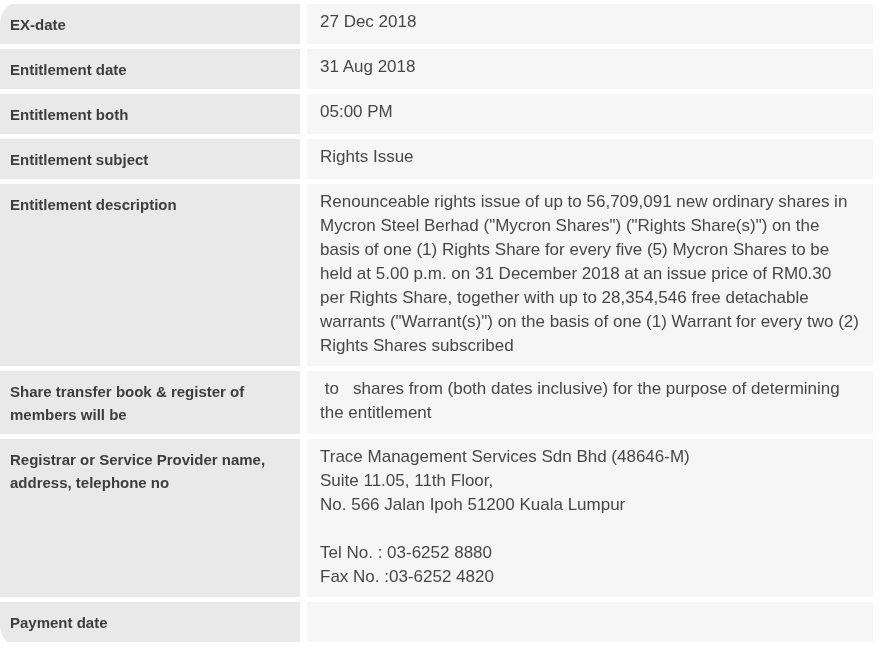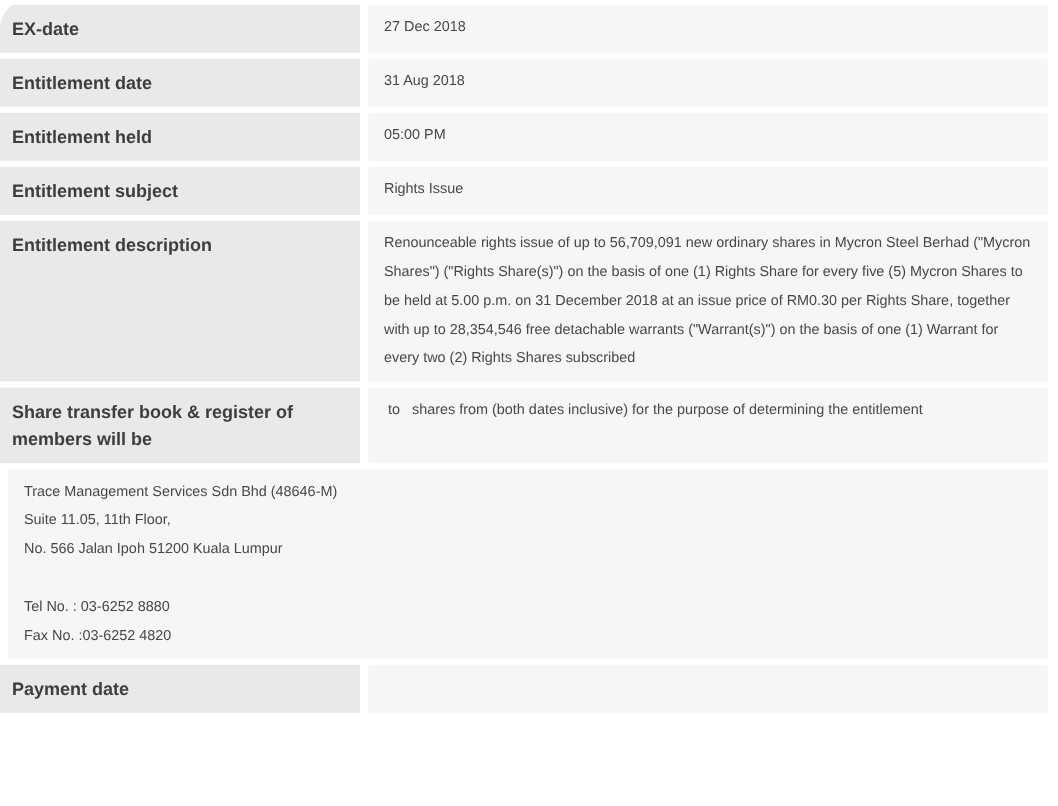--- a/index.html
+++ b/index.html
@@ -33,21 +33,21 @@
     font-weight: bold;
     line-height: 23px;
     padding: 9px 12px 8px 10px;
     min-height: 36px;
   }
   .value-cell {
     flex: 1;
     box-sizing: border-box;
     background: var(--value-bg, #f6f6f6);
     color: var(--value-text, #474747);
-    font-size: 12px;
+    font-size: 17px;
     line-height: 24px;
     padding: 6px 14px 8px 13px;
     margin-left: 7px;
     min-height: 36px;
     white-space: pre-wrap;
   }
 </style>
 </head>
 <body>
 
@@ -57,21 +57,21 @@
     <div class="label-cell">EX-date</div>
     <div class="value-cell">27 Dec 2018</div>
   </div>
 
   <div class="row">
     <div class="label-cell">Entitlement date</div>
     <div class="value-cell">31 Aug 2018</div>
   </div>
 
   <div class="row">
-    <div class="label-cell">Entitlement held</div>
+    <div class="label-cell">Entitlement both</div>
     <div class="value-cell">05:00 PM</div>
   </div>
 
   <div class="row">
     <div class="label-cell">Entitlement subject</div>
     <div class="value-cell">Rights Issue</div>
   </div>
 
   <div class="row">
     <div class="label-cell">Entitlement description</div>
@@ -79,20 +79,21 @@
   </div>
 
 
 
   <div class="row">
     <div class="label-cell">Share transfer book &amp; register of members will be</div>
     <div class="value-cell"> to   shares from (both dates inclusive) for the purpose of determining the entitlement</div>
   </div>
 
   <div class="row">
+    <div class="label-cell">Registrar or Service Provider name, address, telephone no</div>
     <div class="value-cell">Trace Management Services Sdn Bhd (48646-M)
 Suite 11.05, 11th Floor,
 No. 566 Jalan Ipoh 51200 Kuala Lumpur
 
 Tel No. : 03-6252 8880
 Fax No. :03-6252 4820</div>
   </div>
 
   <div class="row">
     <div class="label-cell">Payment date</div>

